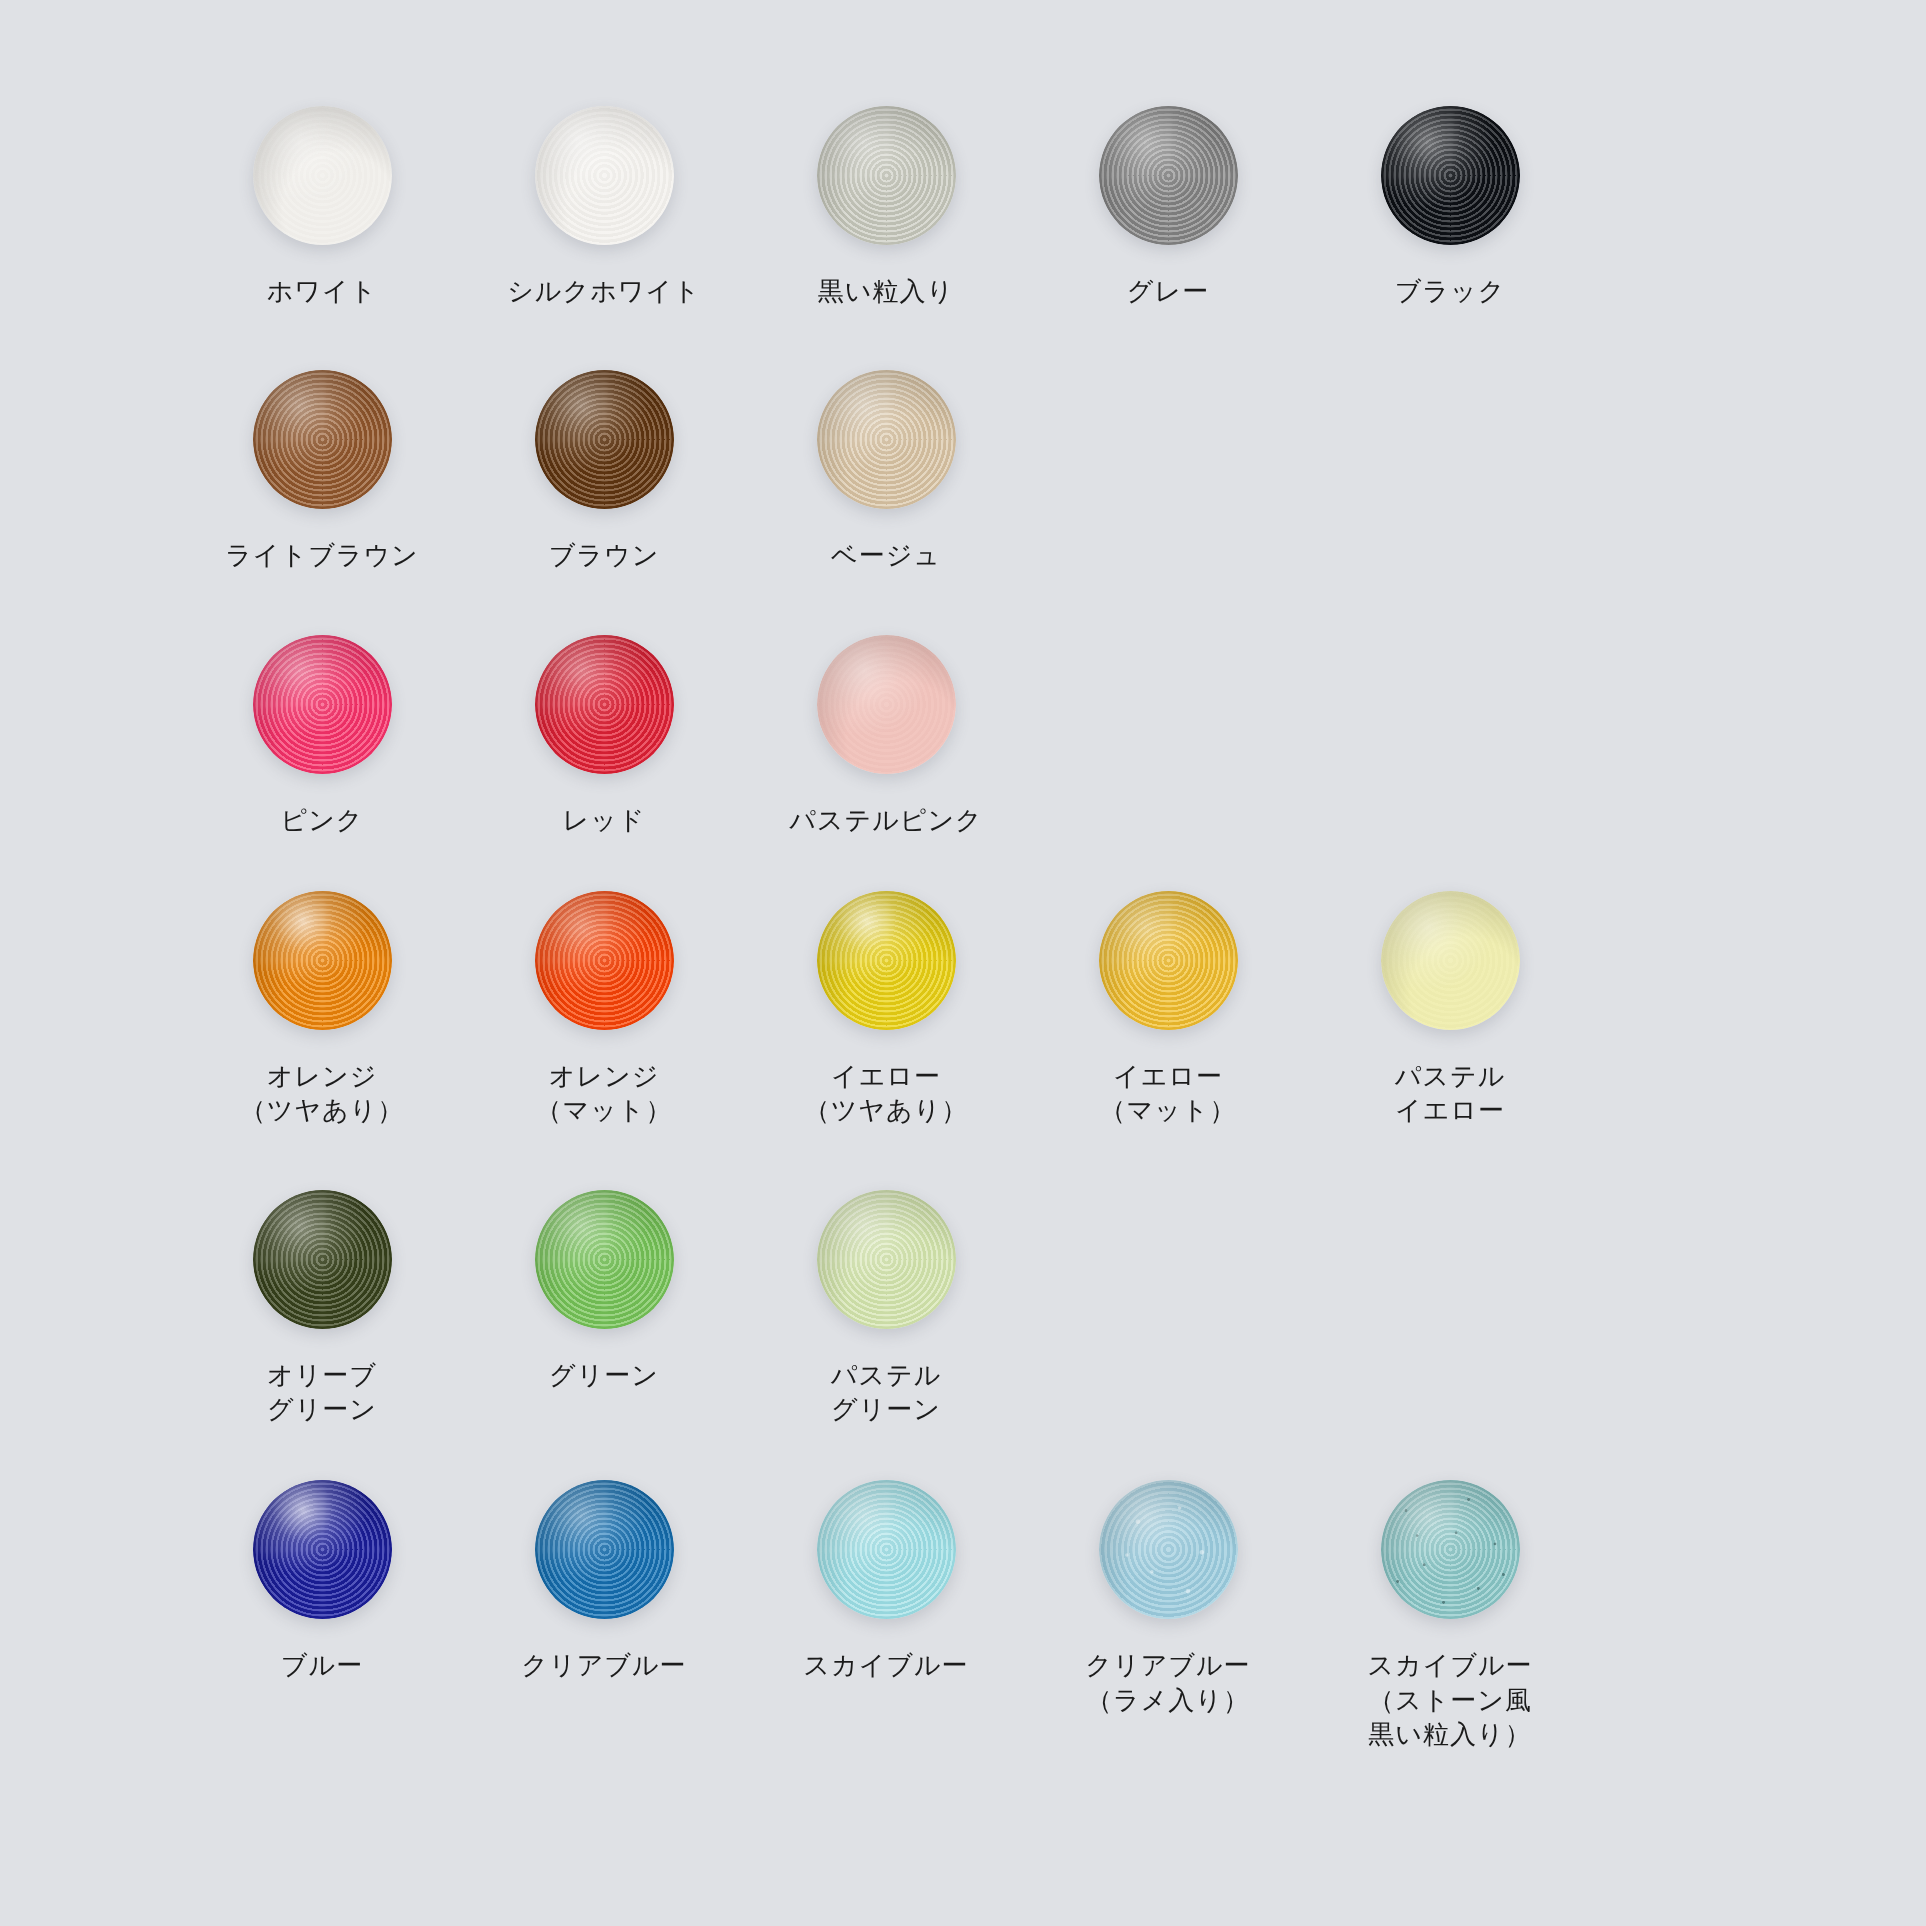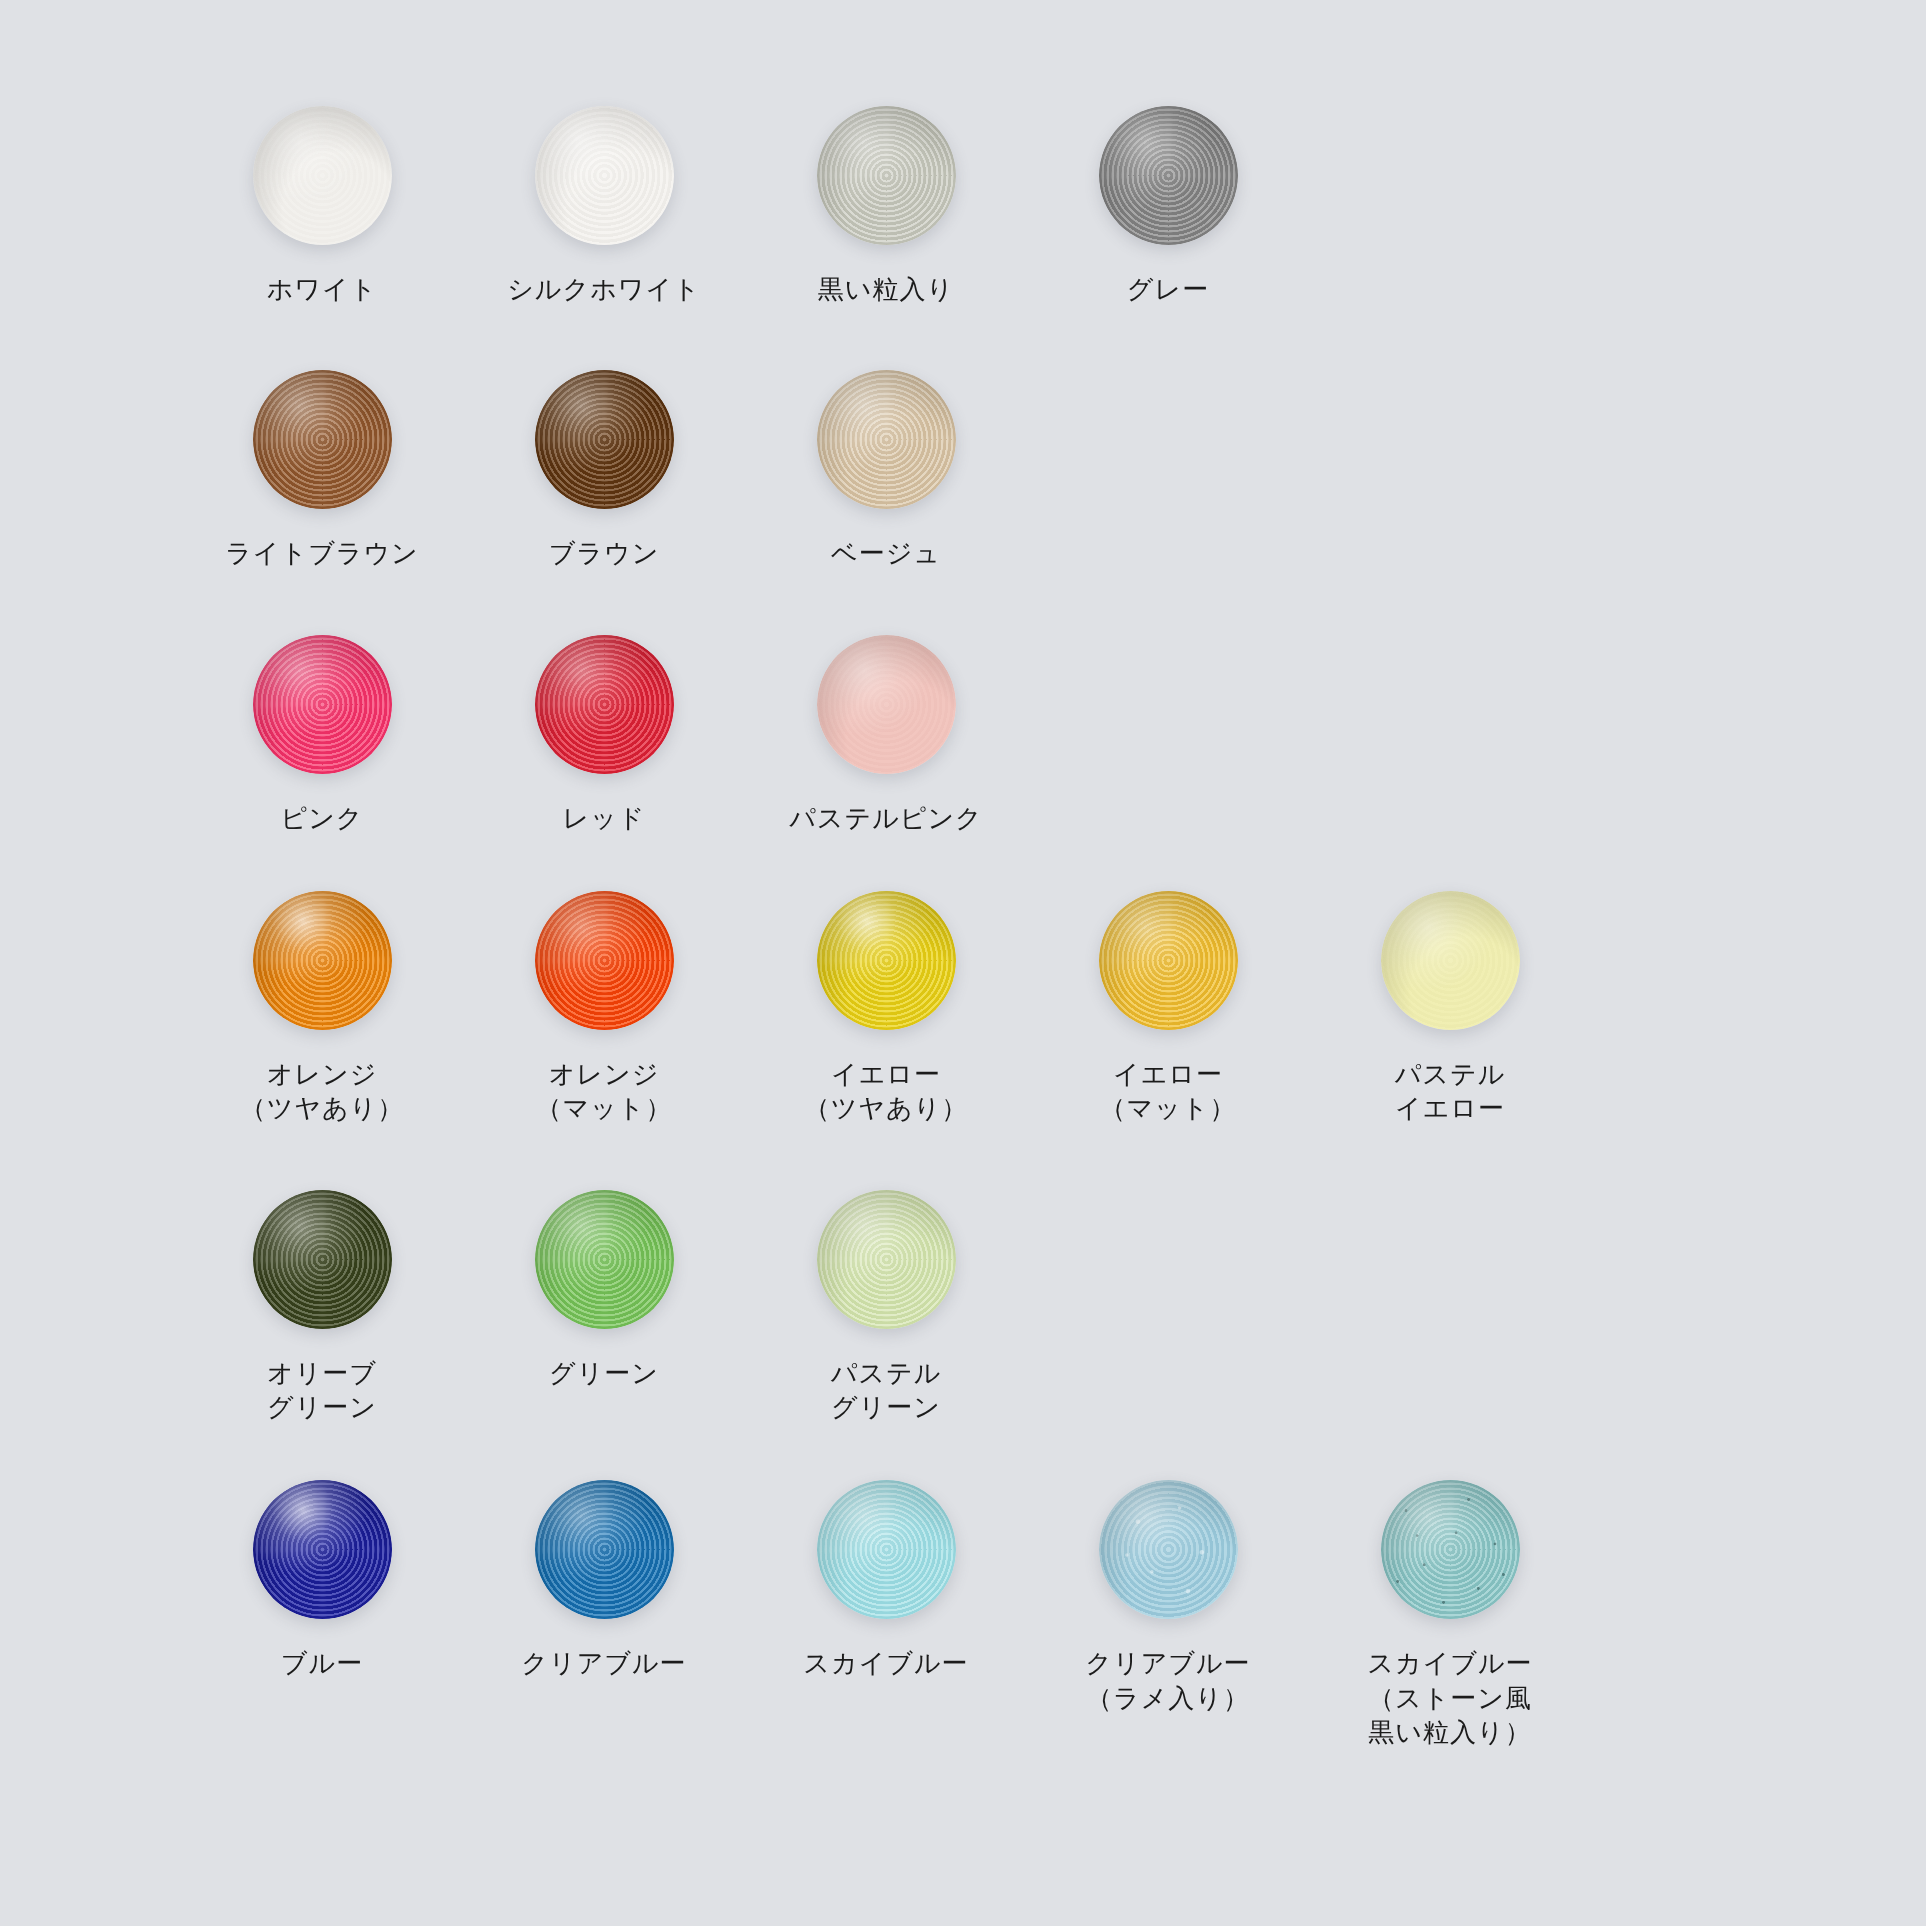--- a/index.html
+++ b/index.html
@@ -13,21 +13,20 @@
     font-family: "Liberation Sans", "DejaVu Sans", sans-serif;
     overflow: hidden;
   }
 
   #palette-board {
     position: relative;
     width: 1778px;
     height: 1926px;
     box-sizing: border-box;
     padding: 106px 0 0 0;
-    font-family: Liberation Mono, monospace;
   }
 
   .swatch-row {
     display: flex;
     justify-content: flex-start;
     align-items: flex-start;
     padding-left: 181px;
     box-sizing: border-box;
   }
 
@@ -144,20 +143,31 @@
         <div class="swatch-disc-wrap">
           <div class="swatch-disc">
             <div class="disc-base" style="background: rgb(141, 141, 141);"></div>
             <div class="disc-rings" style="background-image: repeating-radial-gradient(circle, rgba(255, 255, 255, 0.42) 0px, rgba(255, 255, 255, 0.42) 1.7px, rgb(110, 110, 110) 2.2px, rgb(110, 110, 110) 5px);"></div>
             <div class="disc-speckle"></div>
             <div class="disc-shade"></div>
           </div>
         </div>
         <div class="swatch-label">グレー</div>
       </div>
+      <div class="swatch-cell">
+        <div class="swatch-disc-wrap">
+          <div class="swatch-disc">
+            <div class="disc-base" style="background: rgb(21, 25, 31);"></div>
+            <div class="disc-rings" style="background-image: repeating-radial-gradient(circle, rgba(255, 255, 255, 0.42) 0px, rgba(255, 255, 255, 0.42) 1.7px, rgb(5, 7, 11) 2.2px, rgb(5, 7, 11) 5px);"></div>
+            <div class="disc-speckle"></div>
+            <div class="disc-shade"></div>
+          </div>
+        </div>
+        <div class="swatch-label">ブラック</div>
+      </div>
     </div>
     <div class="row-gap-std"></div>
     <div class="swatch-row">
       <div class="swatch-cell">
         <div class="swatch-disc-wrap">
           <div class="swatch-disc">
             <div class="disc-base" style="background: rgb(154, 95, 51);"></div>
             <div class="disc-rings" style="background-image: repeating-radial-gradient(circle, rgba(255, 255, 255, 0.42) 0px, rgba(255, 255, 255, 0.42) 1.7px, rgb(123, 71, 34) 2.2px, rgb(123, 71, 34) 5px);"></div>
             <div class="disc-speckle"></div>
             <div class="disc-shade"></div>

